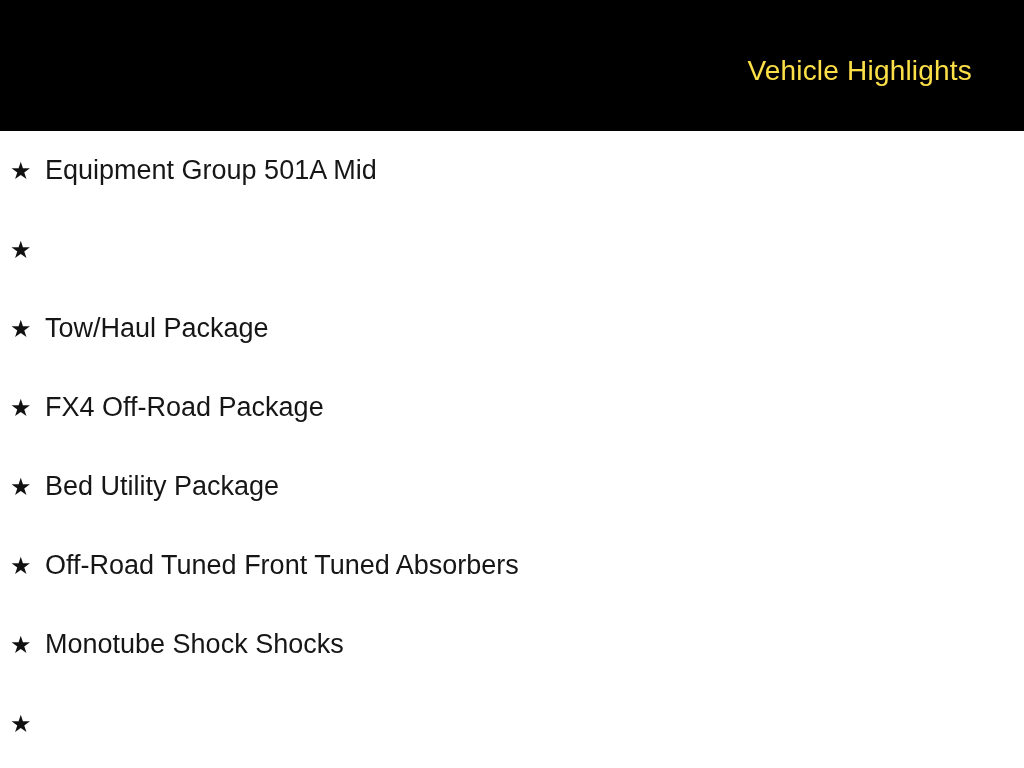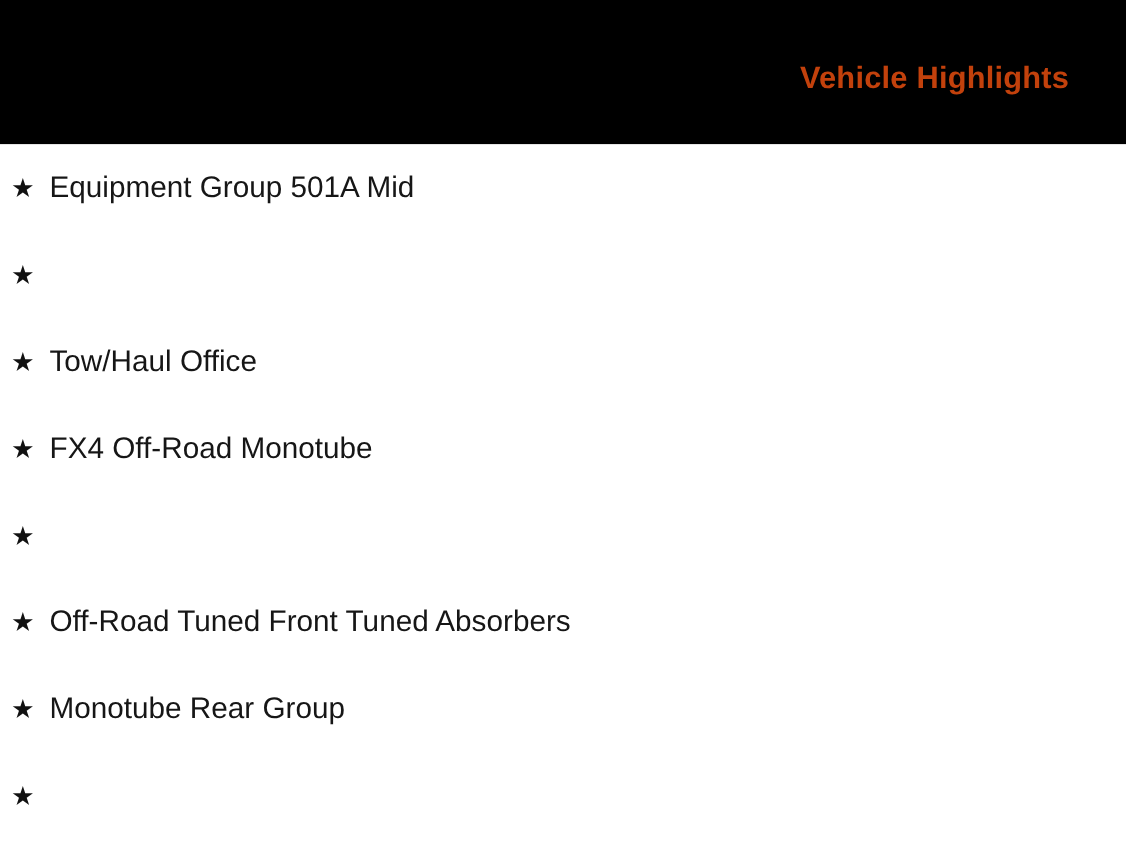--- a/index.html
+++ b/index.html
@@ -15,23 +15,23 @@
     width: 100%;
     height: 131px;
     background: #000000;
     display: flex;
     align-items: center;
     justify-content: flex-end;
     box-sizing: border-box;
     padding-right: 52px;
   }
   .header-title {
-    color: #c2410c;
+    color: #fde047;
     font-size: 28px;
-    font-weight: 700;
+    font-weight: 400;
     letter-spacing: 0.2px;
     margin-top: 11px;
   }
   .highlights-list {
     list-style: none;
     margin: 0;
     padding: 0 0 0 10px;
   }
   .highlight-item {
     height: 79px;
@@ -63,33 +63,34 @@
 <ul class="highlights-list">
     <li class="highlight-item">
       <span class="star">★</span>
       <span class="label">Equipment Group 501A Mid</span>
     </li>
     <li class="highlight-item">
       <span class="star">★</span>
     </li>
     <li class="highlight-item">
       <span class="star">★</span>
-      <span class="label">Tow/Haul Office</span>
+      <span class="label">Tow/Haul Package</span>
     </li>
     <li class="highlight-item">
       <span class="star">★</span>
-      <span class="label">FX4 Off-Road Monotube</span>
+      <span class="label">FX4 Off-Road Package</span>
     </li>
     <li class="highlight-item">
       <span class="star">★</span>
+      <span class="label">Bed Utility Package</span>
     </li>
     <li class="highlight-item">
       <span class="star">★</span>
       <span class="label">Off-Road Tuned Front Tuned Absorbers</span>
     </li>
     <li class="highlight-item">
       <span class="star">★</span>
-      <span class="label">Monotube Rear Group</span>
+      <span class="label">Monotube Shock Shocks</span>
     </li>
     <li class="highlight-item">
       <span class="star">★</span>
     </li>
   </ul>
 
 </body></html>

